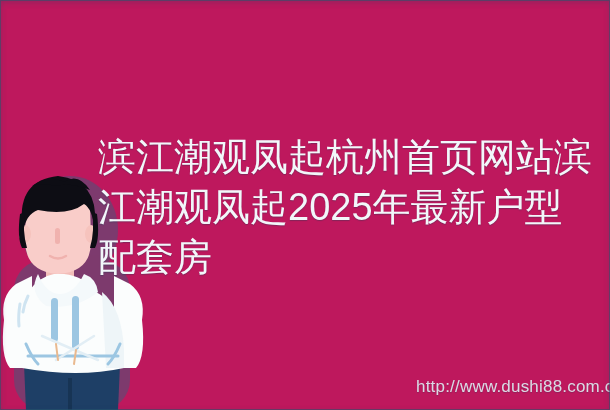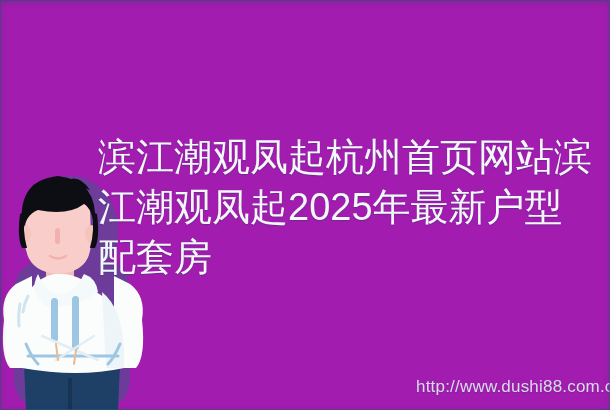--- a/index.html
+++ b/index.html
@@ -5,21 +5,21 @@
   html, body {
     margin: 0;
     padding: 0;
     background: #ffffff;
   }
   #canvas {
     position: relative;
     width: 610px;
     height: 410px;
     overflow: hidden;
-    background: #a21caf;
+    background: #be185d;
     font-family: "Liberation Sans", "DejaVu Sans", sans-serif;
   }
   
   #edge-shade {
     position: absolute;
     inset: 0;
     pointer-events: none;
     box-shadow: inset 0 0 0 1px rgba(38,85,110,0.55),
                 inset 0 2px 6px rgba(30,70,95,0.30);
   }

